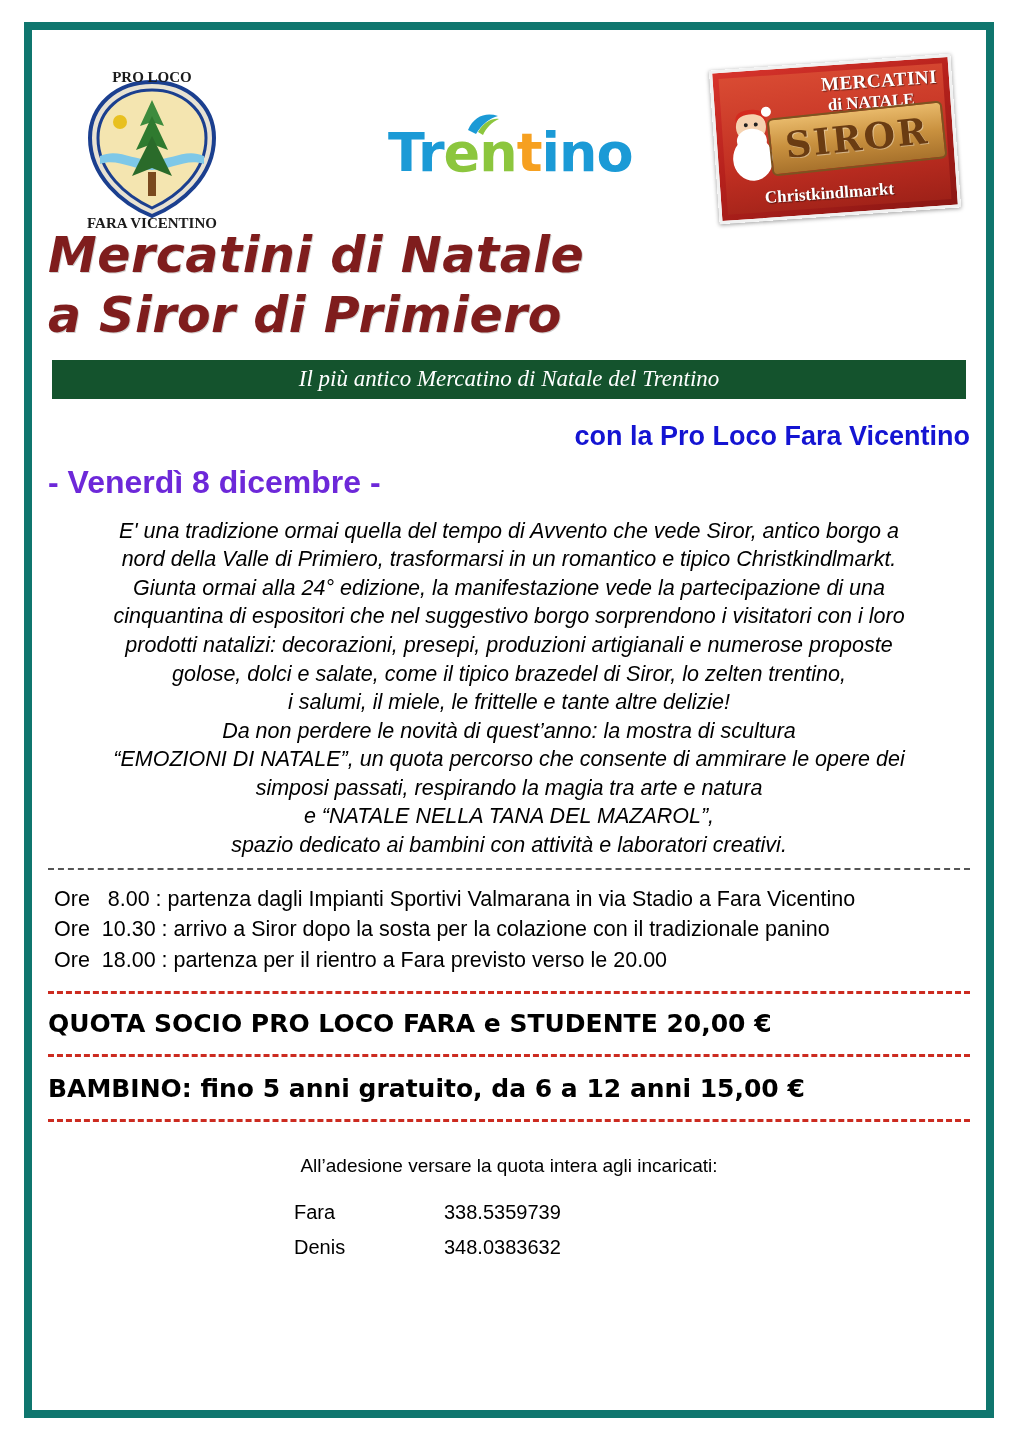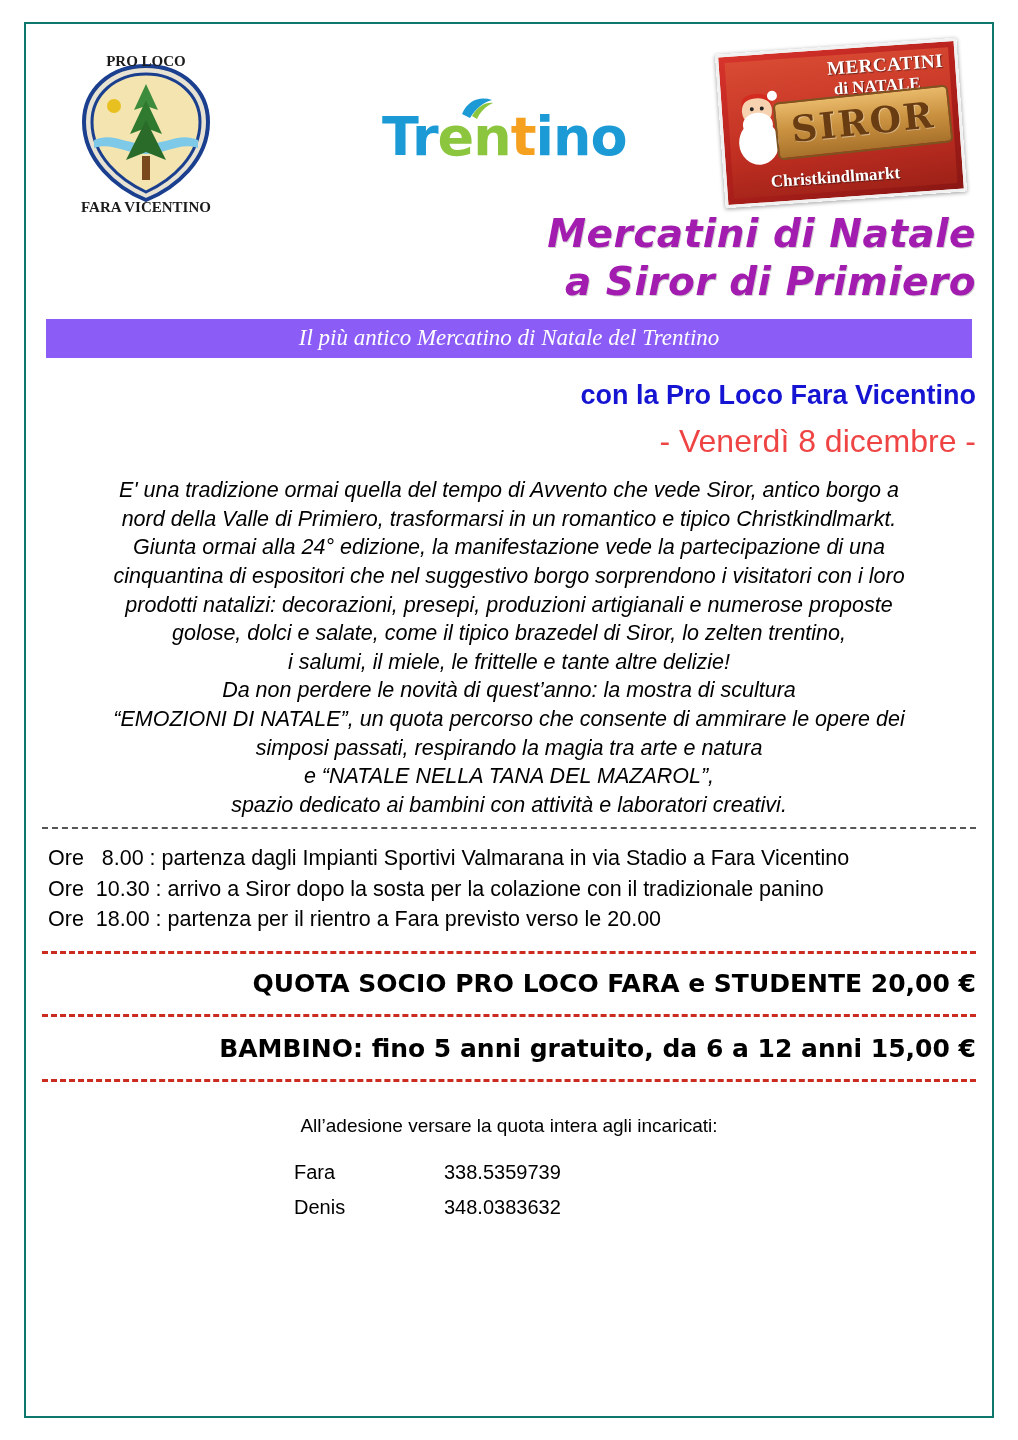--- a/index.html
+++ b/index.html
@@ -20,22 +20,22 @@
     height: 1440px;
     box-sizing: border-box;
     padding: 22px 24px;
     background: #ffffff;
   }
   .frame {
     position: relative;
     width: 100%;
     height: 100%;
     box-sizing: border-box;
-    border: 2px solid #0f766e;
-    padding: 16px 16px 0 16px;
+    border: 8px solid #0f766e;
+    padding: 26px 16px 0 16px;
   }
 
   
   .header {
     position: relative;
     height: 176px;
   }
   .logo-proloco {
     position: absolute;
     left: 20px;
@@ -124,52 +124,52 @@
     font-size: 17px; font-weight: bold;
     text-shadow: 1px 1px 1px rgba(0,0,0,.5);
   }
   .santa {
     position: absolute; left: 6px; top: 20px;
     width: 58px; height: 92px;
   }
 
   
   .title-main {
-    text-align: right;
-    color: #a21caf;
+    text-align: left;
+    color: #7f1d1d;
     font-family: "DejaVu Sans", sans-serif;
     font-weight: bold;
     font-style: italic;
-    font-size: 39px;
+    font-size: 49px;
     line-height: 1.22;
     margin-top: -6px;
     letter-spacing: 0.5px;
     text-shadow: 1px 1px 0 rgba(0,0,0,0.18);
   }
   .subtitle-bar {
     margin: 14px 4px 0 4px;
-    background: #8b5cf6;
+    background: #14532d;
     color: #ffffff;
     text-align: center;
     font-family: "Liberation Serif", serif;
     font-style: italic;
     font-size: 23px;
     padding: 6px 0 7px 0;
   }
   .proloco-line {
     text-align: right;
     color: #1414d2;
     font-weight: bold;
     font-size: 27px;
     margin-top: 22px;
   }
   .date-line {
-    text-align: right;
-    color: #ef4444;
-    font-weight: normal;
+    text-align: left;
+    color: #6d28d9;
+    font-weight: bold;
     font-size: 32px;
     margin-top: 12px;
   }
 
   
   .body-text {
     margin: 16px 12px 0 12px;
     text-align: center;
     font-size: 21.5px;
     font-style: italic;
@@ -195,21 +195,21 @@
   .schedule {
     margin: 12px 0 0 6px;
     font-size: 21.5px;
     line-height: 1.42;
   }
   .sch-row { white-space: pre; }
 
   
   .price-block { margin-top: 10px; }
   .price-1, .price-2, .price-3 {
-    text-align: right;
+    text-align: left;
     font-weight: bold;
     font-family: "DejaVu Sans", sans-serif;
   }
   .price-1 { font-size: 25px; margin-top: 12px; }
   .price-2 { font-size: 25px; margin-top: 12px; margin-bottom: 6px; }
   .price-3 { font-size: 25px; margin-top: 14px; margin-bottom: 6px; }
 
   
   .pay-note {
     text-align: center;

